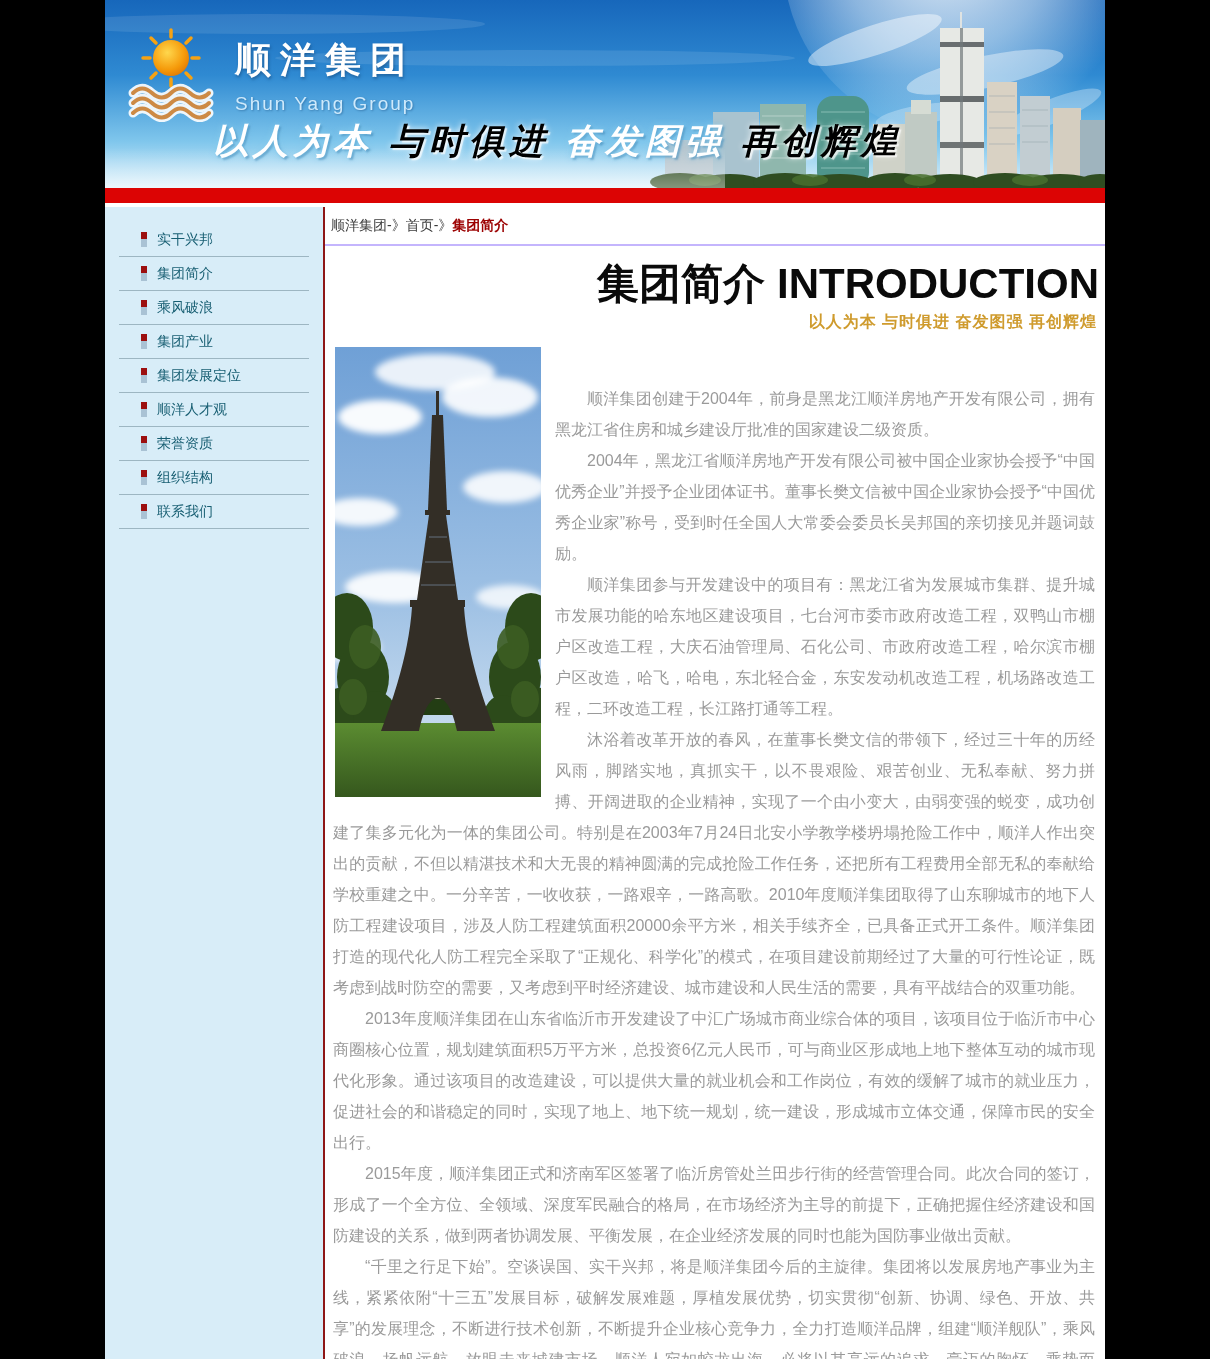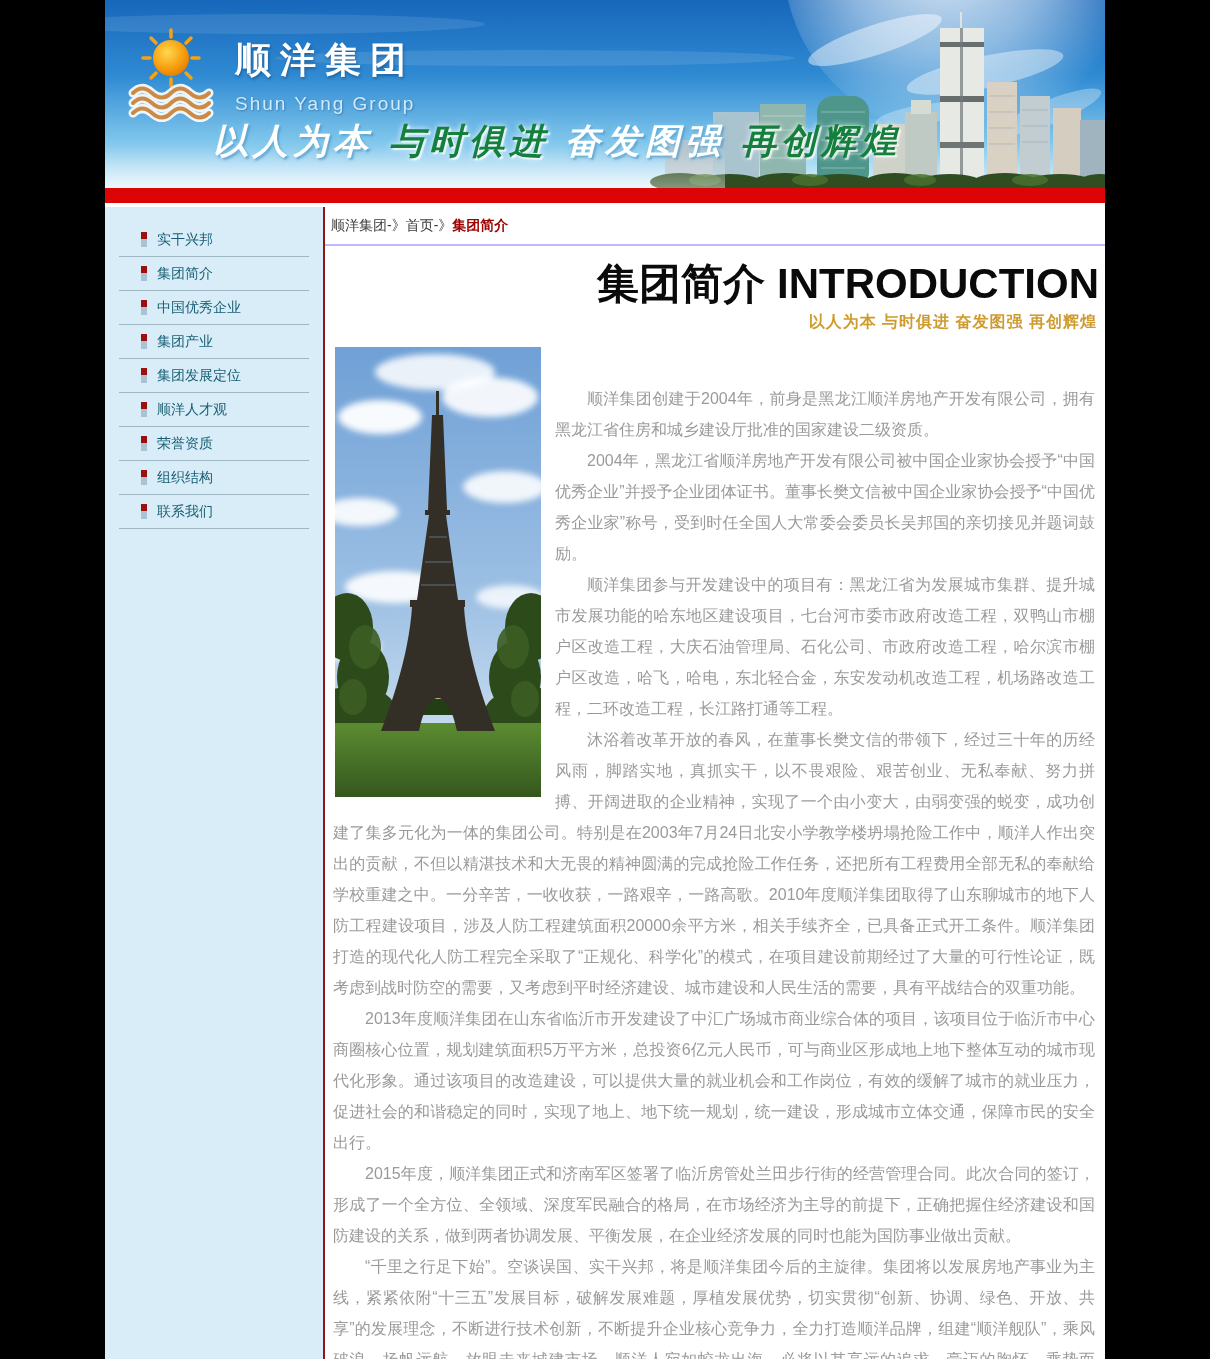--- a/index.html
+++ b/index.html
@@ -9,21 +9,21 @@
   
   .site-header{height:188px;position:relative;overflow:hidden;}
   .site-header svg.banner{position:absolute;left:0;top:0;width:100%;height:100%;display:block;}
   .logo-wrap{position:absolute;left:20px;top:26px;display:flex;align-items:flex-start;}
   .logo-text{margin-left:18px;margin-top:10px;}
   .logo-zh{font-size:36px;font-weight:bold;color:#fff;letter-spacing:9px;text-shadow:1px 2px 3px rgba(20,70,120,.55);}
   .logo-en{font-size:19px;color:#cfeafc;letter-spacing:2px;margin-top:8px;text-shadow:1px 1px 2px rgba(20,70,120,.45);}
   .slogan{position:absolute;left:108px;top:118px;width:680px;font-size:35px;font-weight:bold;font-style:italic;letter-spacing:5px;white-space:nowrap;}
   .slogan span{margin-right:16px;text-align:center;}
   .tone-white{color:#ffffff;text-shadow:0 0 6px rgba(130,200,235,.95),2px 2px 2px rgba(50,120,170,.55);}
-  .tone-red{color:#15803d;text-shadow:0 0 6px rgba(255,255,255,.95),2px 2px 1px rgba(255,255,255,.7);font-family:Liberation Mono, monospace;}
+  .tone-red{color:#000000;text-shadow:0 0 6px rgba(255,255,255,.95),2px 2px 1px rgba(255,255,255,.7);font-family:Liberation Mono, monospace;}
   .red-bar{height:15px;background:#dc0404;}
   .white-gap{height:4px;background:#fff;}
 
   
   .main{display:flex;min-height:1104px;}
   .sidebar{width:218px;flex:0 0 218px;background:#d8edf8;border-right:2px solid #8e1616;}
   .menu{list-style:none;margin:16px 0 0 0;padding:0;}
   .menu li{display:flex;align-items:center;height:33px;margin:0 14px;padding-left:22px;border-bottom:1px solid #9db6c2;font-size:14px;color:#175e72;cursor:pointer;}
   .bullet{width:6px;height:15px;margin-right:10px;background:linear-gradient(#9c0f0f 0 47%,#a9c2d4 47% 100%);flex:0 0 6px;}
 
@@ -191,21 +191,21 @@
       <li>
           <span class="bullet"></span>
           <span>实干兴邦</span>
         </li>
           <li>
           <span class="bullet"></span>
           <span>集团简介</span>
         </li>
           <li>
           <span class="bullet"></span>
-          <span>中国优秀企业</span>
+          <span>乘风破浪</span>
         </li>
           <li>
           <span class="bullet"></span>
           <span>集团产业</span>
         </li>
           <li>
           <span class="bullet"></span>
           <span>集团发展定位</span>
         </li>
           <li>

